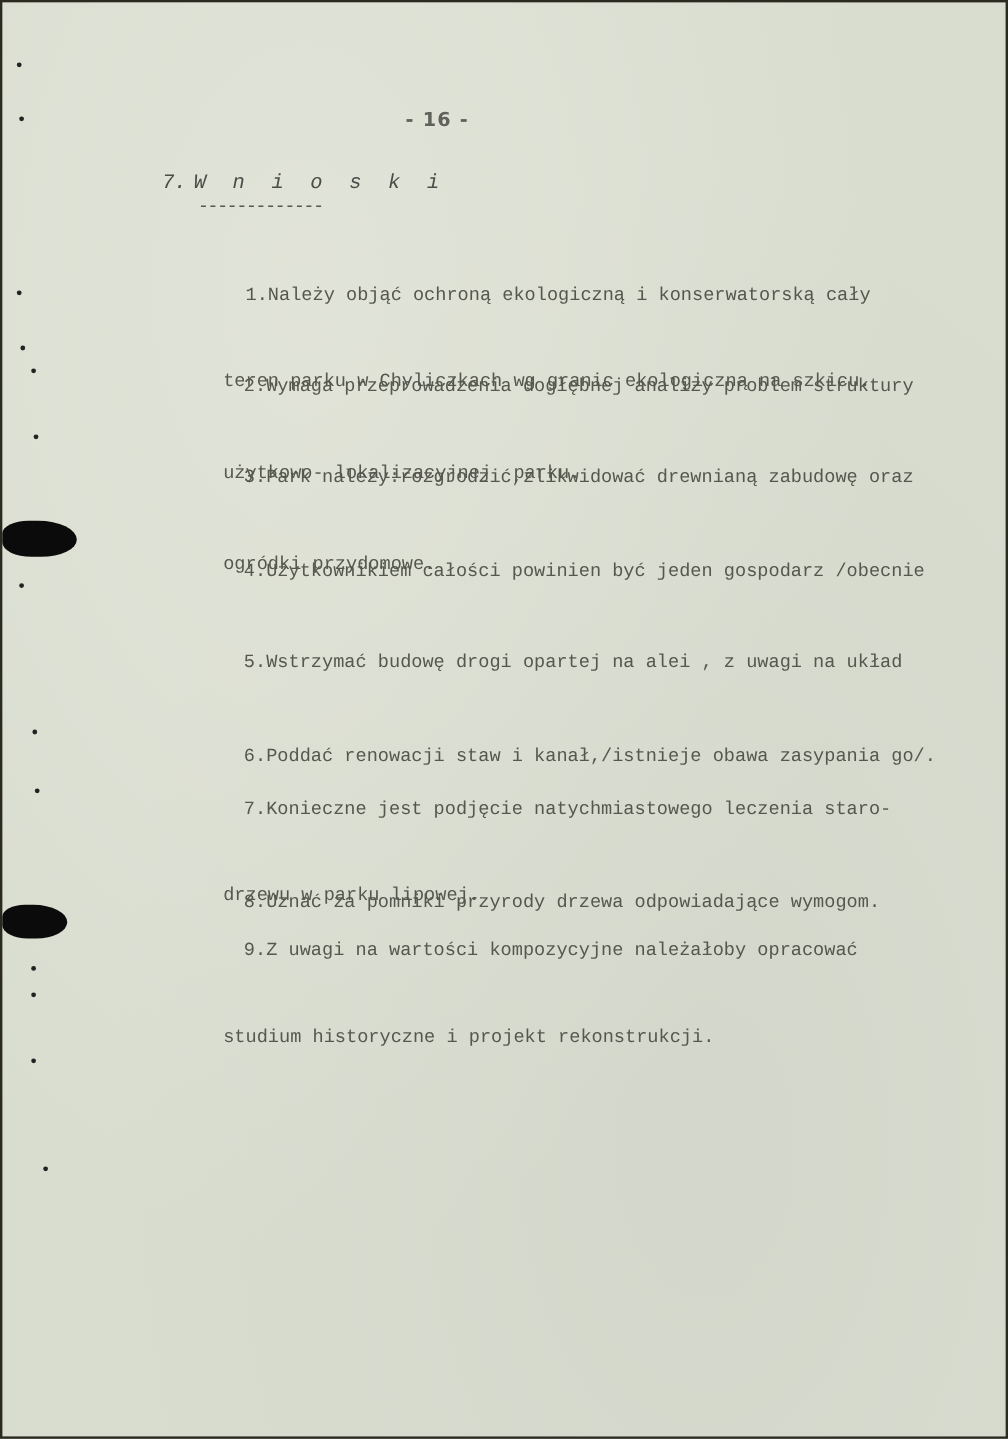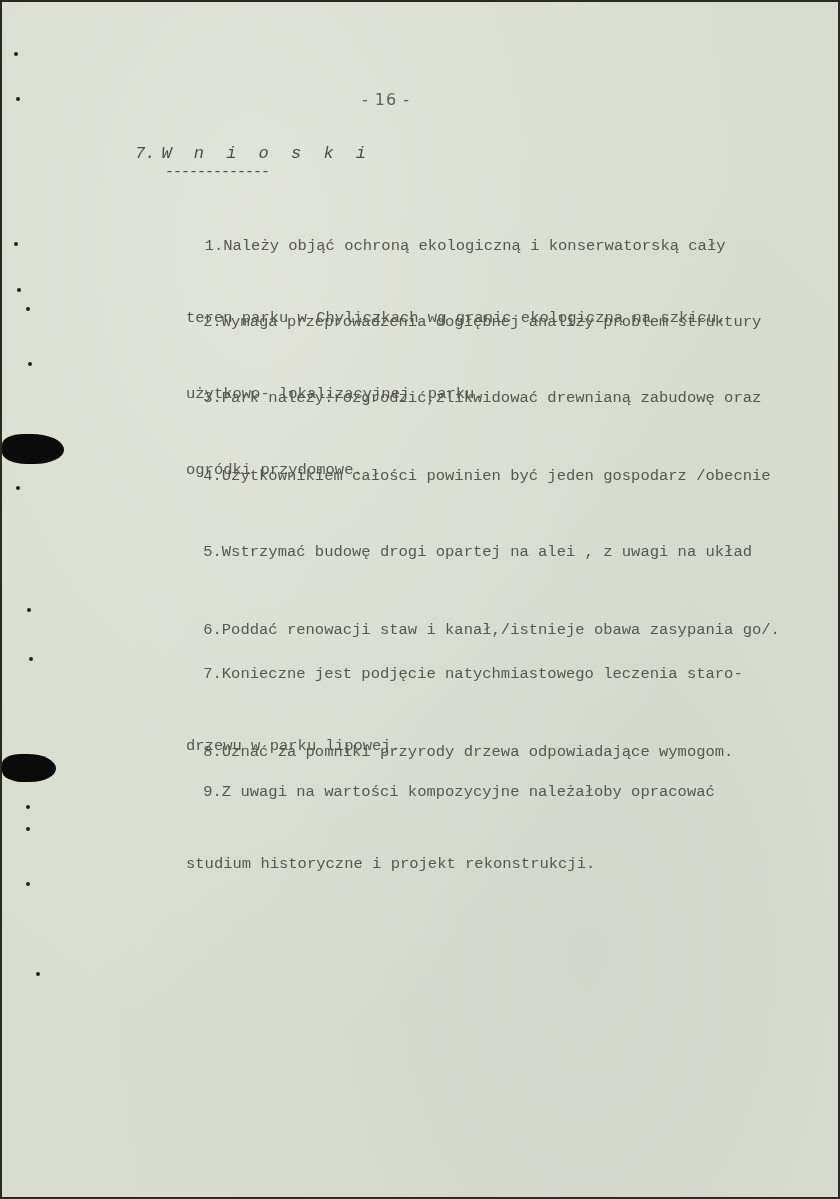--- a/index.html
+++ b/index.html
@@ -9,23 +9,24 @@
       font-family: "Liberation Mono", "DejaVu Sans Mono", monospace;
     }
     .page {
       position: absolute; left: 2px; top: 2px; width: 836px; height: 1195px;
       background: #d9ddd0;
       background-image:
         radial-gradient(ellipse at 30% 20%, rgba(230,232,220,0.6), rgba(0,0,0,0) 60%),
         radial-gradient(ellipse at 70% 80%, rgba(205,210,198,0.5), rgba(0,0,0,0) 60%);
     }
     .page-number {
-      position: absolute; left: 360px; top: 88px;
+      position: absolute; left: 336px; top: 88px;
       font-family: "DejaVu Sans", sans-serif; font-size: 16px; color: #5f615a;
       letter-spacing: 1px;
+      font-weight: bold;
     }
     .heading {
       position: absolute; left: 133px; top: 142px;
       font-size: 17px; color: #4b4d48; font-style: italic;
     }
     .heading .num { margin-right: 6px; }
     .heading .title { letter-spacing: 6px; }
     .underline {
       position: absolute; left: 163px; top: 162px;
       font-size: 15px; color: #4b4d48; letter-spacing: -1px;

